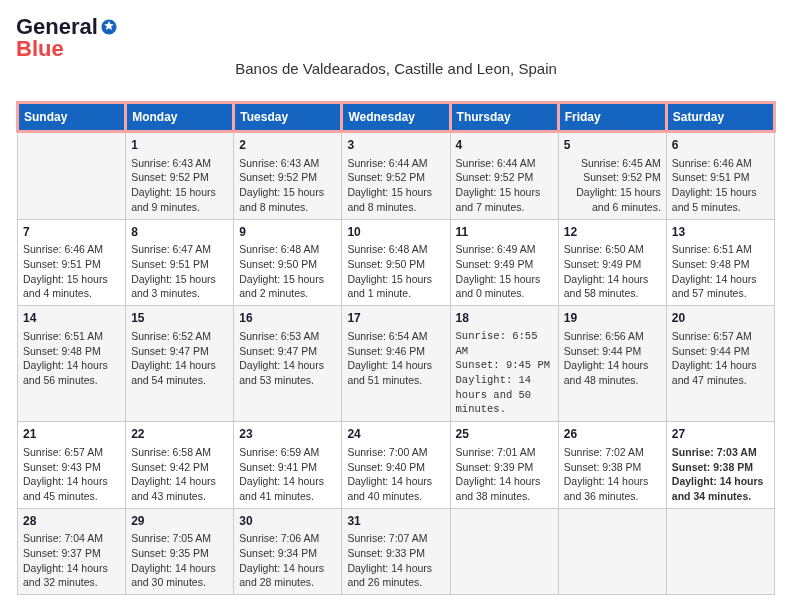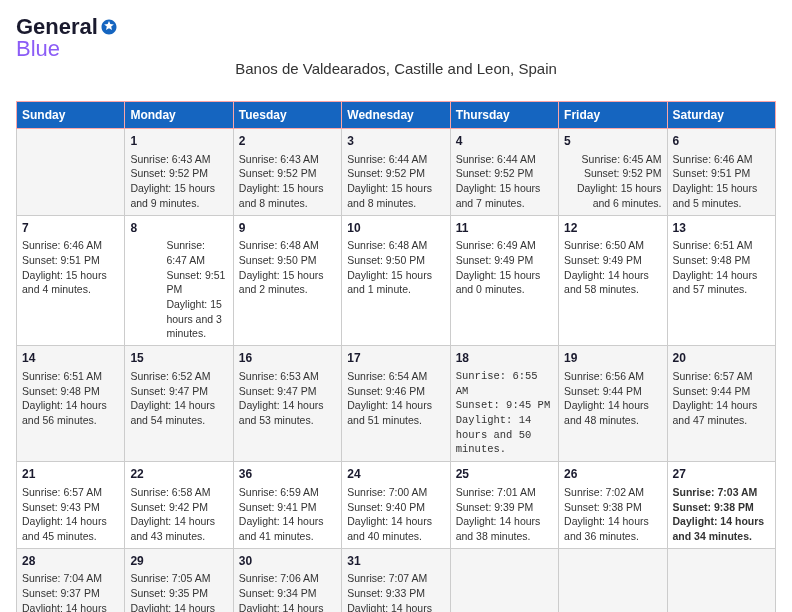--- a/index.html
+++ b/index.html
@@ -21,22 +21,22 @@
       align-items: flex-start;
     }
     .logo-general {
       font-size: 22px;
       font-weight: bold;
       color: #1a1a2e;
       line-height: 1;
     }
     .logo-blue {
       font-size: 22px;
-      font-weight: normal;
-      color: #8b5cf6;
+      font-weight: bold;
+      color: #ef4444;
       line-height: 1;
     }
     .logo-icon {
       display: inline-block;
       width: 18px;
       height: 18px;
       margin-left: 2px;
       vertical-align: middle;
     }
     .month-title {
@@ -57,21 +57,21 @@
       border-collapse: collapse;
       font-size: 11px;
     }
     thead tr th {
       background-color: #1565c0;
       color: #fff;
       text-align: left;
       padding: 6px 5px;
       font-size: 12px;
       font-weight: bold;
-      border: 1px solid #fca5a5;
+      border: 3px solid #fca5a5;
     }
     tbody tr td {
       border: 1px solid #ccc;
       vertical-align: top;
       padding: 4px 5px;
       height: 80px;
       width: 108px;
       color: #333;
       line-height: 1.4;
     }
@@ -164,21 +164,21 @@
       </tr>
       <tr>
         <td>
           <span class="day-num">7</span>
           <div class="day-info" style="white-space: pre-line;">Sunrise: 6:46 AM
 Sunset: 9:51 PM
 Daylight: 15 hours and 4 minutes.</div>
         </td>
         <td>
           <span class="day-num">8</span>
-          <div class="day-info" style="white-space: pre-line; margin-left: 36px;">Sunrise: 6:47 AM
+          <div class="day-info" style="white-space: pre-line;">Sunrise: 6:47 AM
 Sunset: 9:51 PM
 Daylight: 15 hours and 3 minutes.</div>
         </td>
         <td>
           <span class="day-num">9</span>
           <div class="day-info" style="white-space: pre-line;">Sunrise: 6:48 AM
 Sunset: 9:50 PM
 Daylight: 15 hours and 2 minutes.</div>
         </td>
         <td>
@@ -257,21 +257,21 @@
 Sunset: 9:43 PM
 Daylight: 14 hours and 45 minutes.</div>
         </td>
         <td>
           <span class="day-num">22</span>
           <div class="day-info" style="white-space: pre-line;">Sunrise: 6:58 AM
 Sunset: 9:42 PM
 Daylight: 14 hours and 43 minutes.</div>
         </td>
         <td>
-          <span class="day-num">36</span>
+          <span class="day-num">23</span>
           <div class="day-info" style="white-space: pre-line;">Sunrise: 6:59 AM
 Sunset: 9:41 PM
 Daylight: 14 hours and 41 minutes.</div>
         </td>
         <td>
           <span class="day-num">24</span>
           <div class="day-info" style="white-space: pre-line;">Sunrise: 7:00 AM
 Sunset: 9:40 PM
 Daylight: 14 hours and 40 minutes.</div>
         </td>

